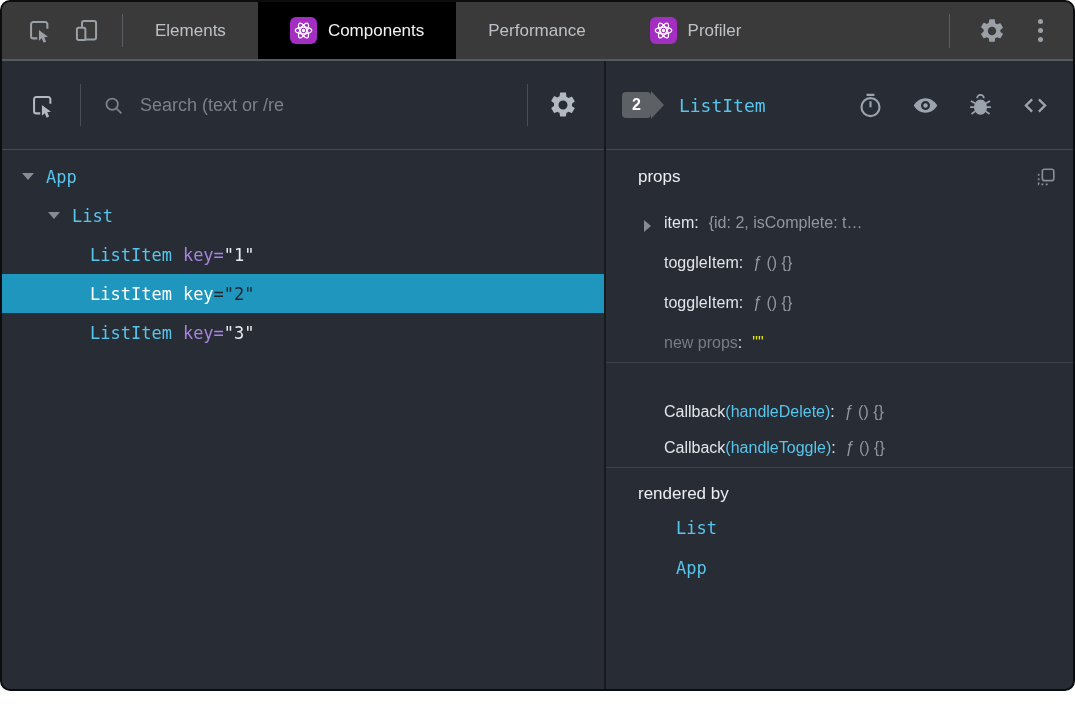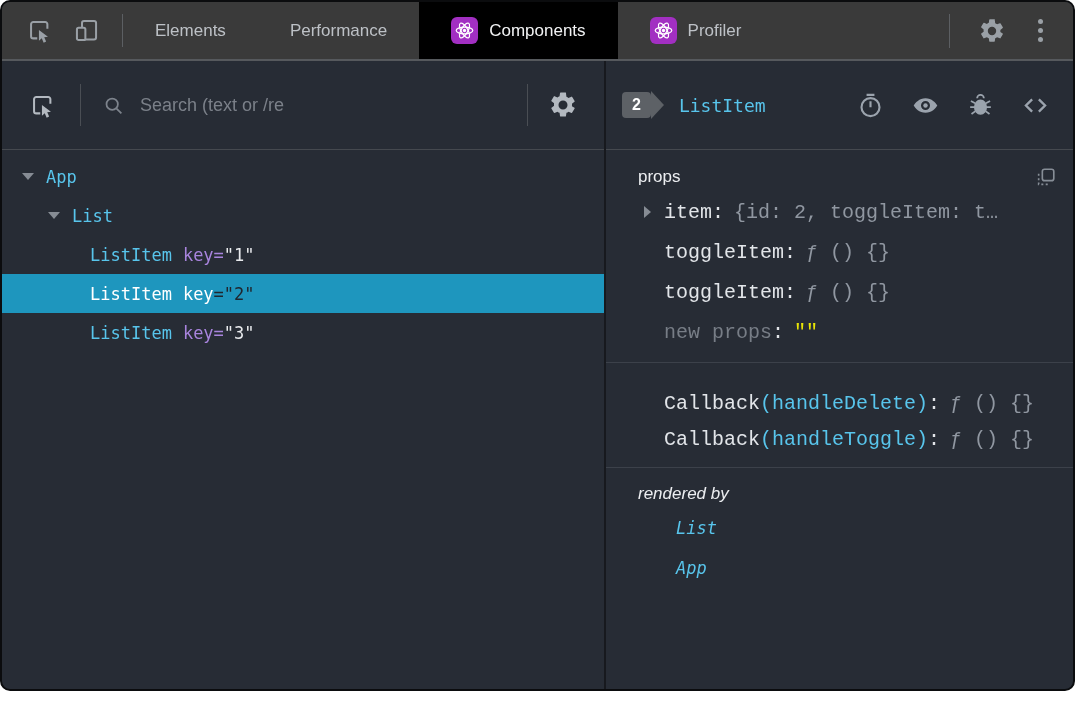--- a/index.html
+++ b/index.html
@@ -72,25 +72,25 @@
   .badge::after { content:""; position:absolute; left:100%; top:50%; transform:translateY(-50%);
     border-top:14px solid transparent; border-bottom:14px solid transparent;
     border-left:13px solid var(--badge-bg,#5d6166); }
   .rp-title { margin-left:28px; color:var(--accent-cyan,#58c5ec);
     font-family:"DejaVu Sans Mono","Liberation Mono",monospace; font-size:18px; }
   .rp-icons { margin-left:auto; display:flex; align-items:center; gap:28px; padding-right:24px; }
   .rp-icons svg { width:27px; height:27px; color:#9ba3ad; display:block; cursor:pointer; }
 
   
   .section { border-bottom:1px solid #3c414a; padding:16px 16px 10px 32px; flex:none; }
-  .section:last-child { border-bottom:none; flex:1;font-style:italic; }
+  .section:last-child { border-bottom:none; flex:1; }
   .section-head { display:flex; align-items:center; color:#eceef1; font-size:17px; }
   .copy-icon { margin-left:auto; width:22px; height:22px; color:#878e97; cursor:pointer; }
-  .kv-row { height:40px; display:flex; align-items:center;
-    font-family:Liberation Mono, monospace; font-size:20px; white-space:pre; }
+  .kv-row { height:40px; display:flex; align-items:flex-end;
+    font-family:Liberation Sans, sans-serif; font-size:16px; white-space:pre; }
   .kv-arrow { width:26px; padding-left:6px; flex:none; display:flex; align-items:center; }
   .tri-right { width:0; height:0; border-top:6px solid transparent; border-bottom:6px solid transparent;
     border-left:7px solid #868c94; }
   .kv-name { color:#e2e5e9; }
   .kv-name.dim { color:#777d86; }
   .kv-colon { color:#e2e5e9; }
   .kv-val { color:#9097a1; margin-left:10px; }
   .kv-val.yellow { color:var(--yellow,#e9e506); }
   .hook-paren { color:var(--accent-cyan,#58c5ec); }
   .hooks .kv-row { height:36px; }
@@ -115,33 +115,33 @@
       <svg class="tb-icon" viewBox="0 0 24 24" fill="none" stroke="currentColor" stroke-width="1.8">
         <rect x="8" y="3.5" width="12.5" height="16.5" rx="1.8"></rect>
         <rect x="3.5" y="9.5" width="7.5" height="11" rx="1.5" fill="#3a3a3a"></rect>
       </svg>
     </div>
     <div class="tb-sep"></div>
 
     <div class="tab">
       <span>Elements</span>
     </div>
-    <div class="tab">
-      <span>Performance</span>
-    </div>
     <div class="tab active">
       <span class="react-tile">
         <svg viewBox="0 0 24 24" fill="none" stroke="#ffffff" stroke-width="1.4">
           <ellipse cx="12" cy="12" rx="9.5" ry="3.8"></ellipse>
           <ellipse cx="12" cy="12" rx="9.5" ry="3.8" transform="rotate(60 12 12)"></ellipse>
           <ellipse cx="12" cy="12" rx="9.5" ry="3.8" transform="rotate(120 12 12)"></ellipse>
           <circle cx="12" cy="12" r="1.9" fill="#ffffff" stroke="none"></circle>
         </svg>
       </span>
       <span>Components</span>
+    </div>
+    <div class="tab">
+      <span>Performance</span>
     </div>
     <div class="tab">
       <span class="react-tile">
         <svg viewBox="0 0 24 24" fill="none" stroke="#ffffff" stroke-width="1.4">
           <ellipse cx="12" cy="12" rx="9.5" ry="3.8"></ellipse>
           <ellipse cx="12" cy="12" rx="9.5" ry="3.8" transform="rotate(60 12 12)"></ellipse>
           <ellipse cx="12" cy="12" rx="9.5" ry="3.8" transform="rotate(120 12 12)"></ellipse>
           <circle cx="12" cy="12" r="1.9" fill="#ffffff" stroke="none"></circle>
         </svg>
       </span>
@@ -235,21 +235,21 @@
           <span>props</span>
           <svg class="copy-icon" viewBox="0 0 24 24" fill="none" stroke="currentColor" stroke-width="1.8">
             <rect x="8" y="3.5" width="12.5" height="12.5" rx="2.5"></rect>
             <path d="M4 8.5 V20 H15.5" stroke-dasharray="2.2 2.6"></path>
           </svg>
         </div>
         <div class="props-rows">
           <div class="kv-row">
             <span class="kv-arrow"><span class="tri-right"></span></span>
             <span class="kv-name">item</span><span class="kv-colon">:</span>
-            <span class="kv-val">{id: 2, toggleItem: t…</span>
+            <span class="kv-val">{id: 2, isComplete: t…</span>
           </div>
           <div class="kv-row">
             <span class="kv-arrow"></span>
             <span class="kv-name">toggleItem</span><span class="kv-colon">:</span>
             <span class="kv-val">ƒ () {}</span>
           </div>
           <div class="kv-row">
             <span class="kv-arrow"></span>
             <span class="kv-name">toggleItem</span><span class="kv-colon">:</span>
             <span class="kv-val">ƒ () {}</span>

